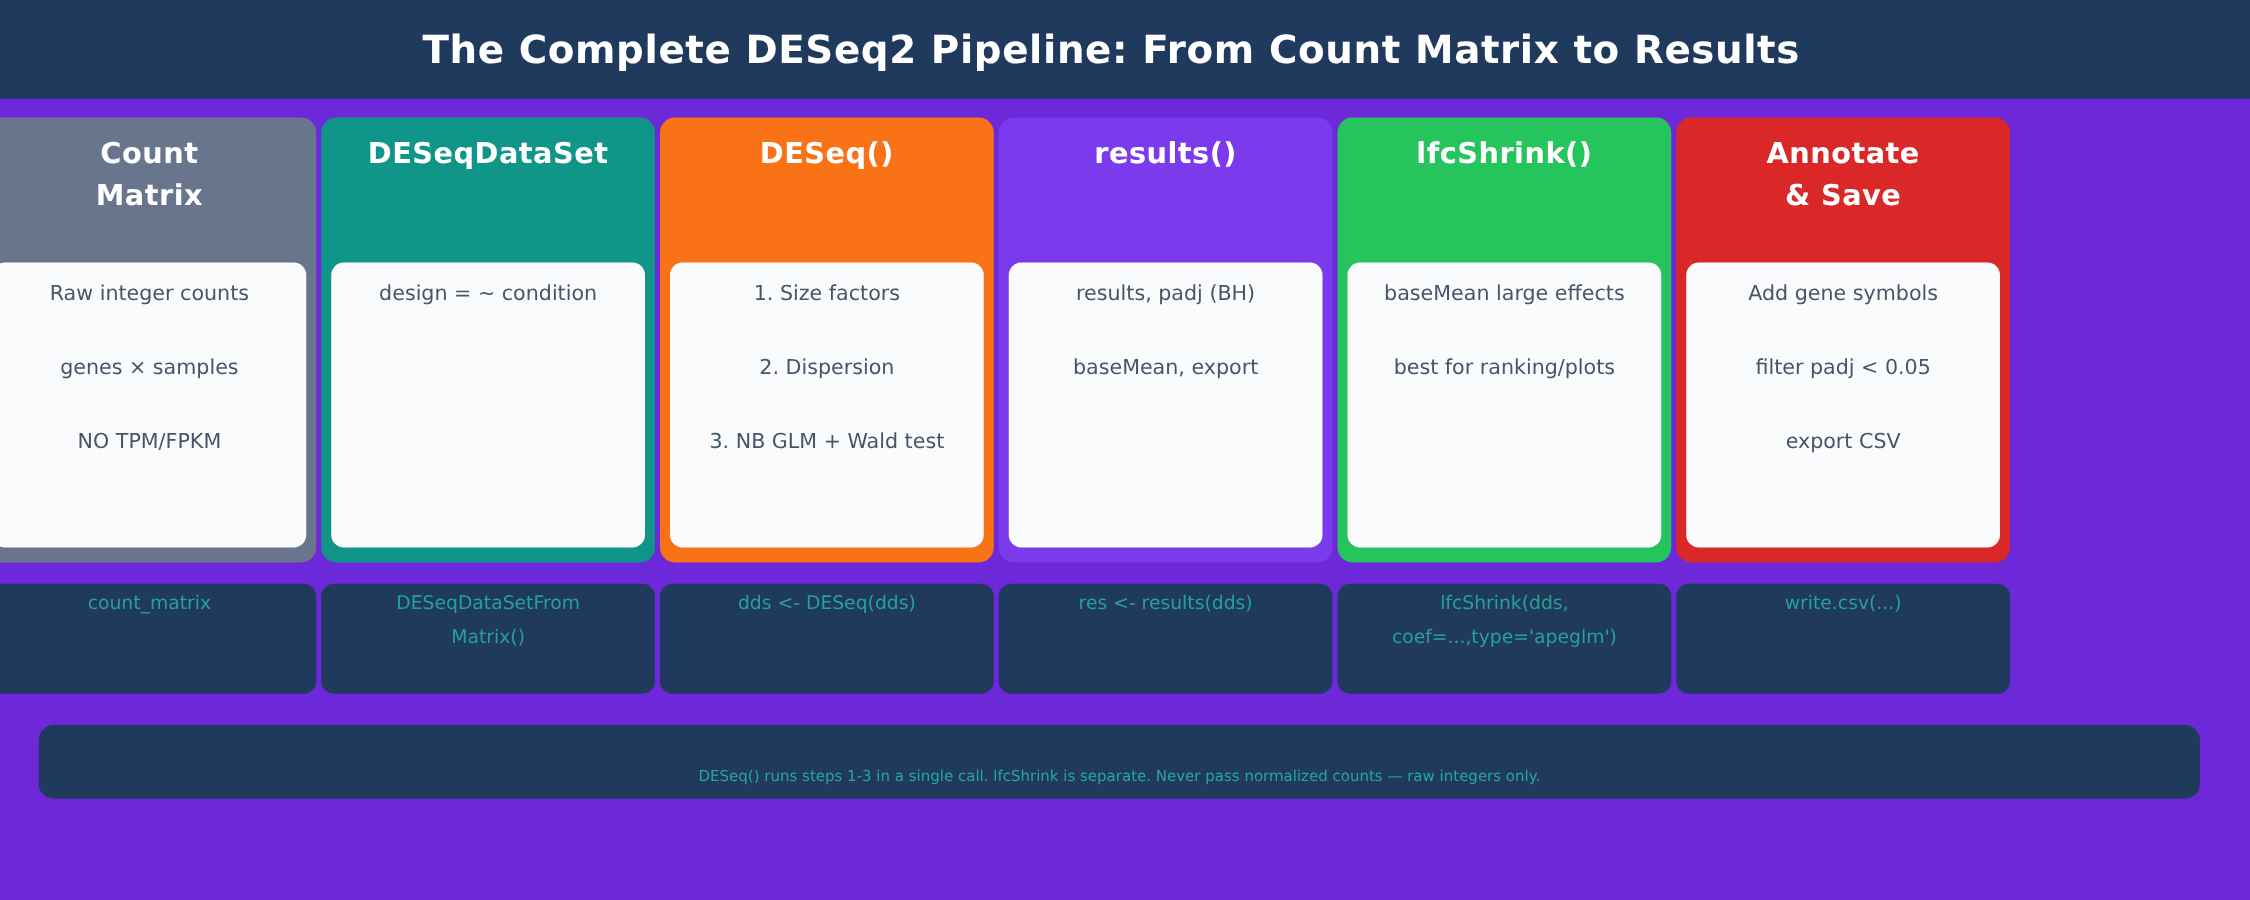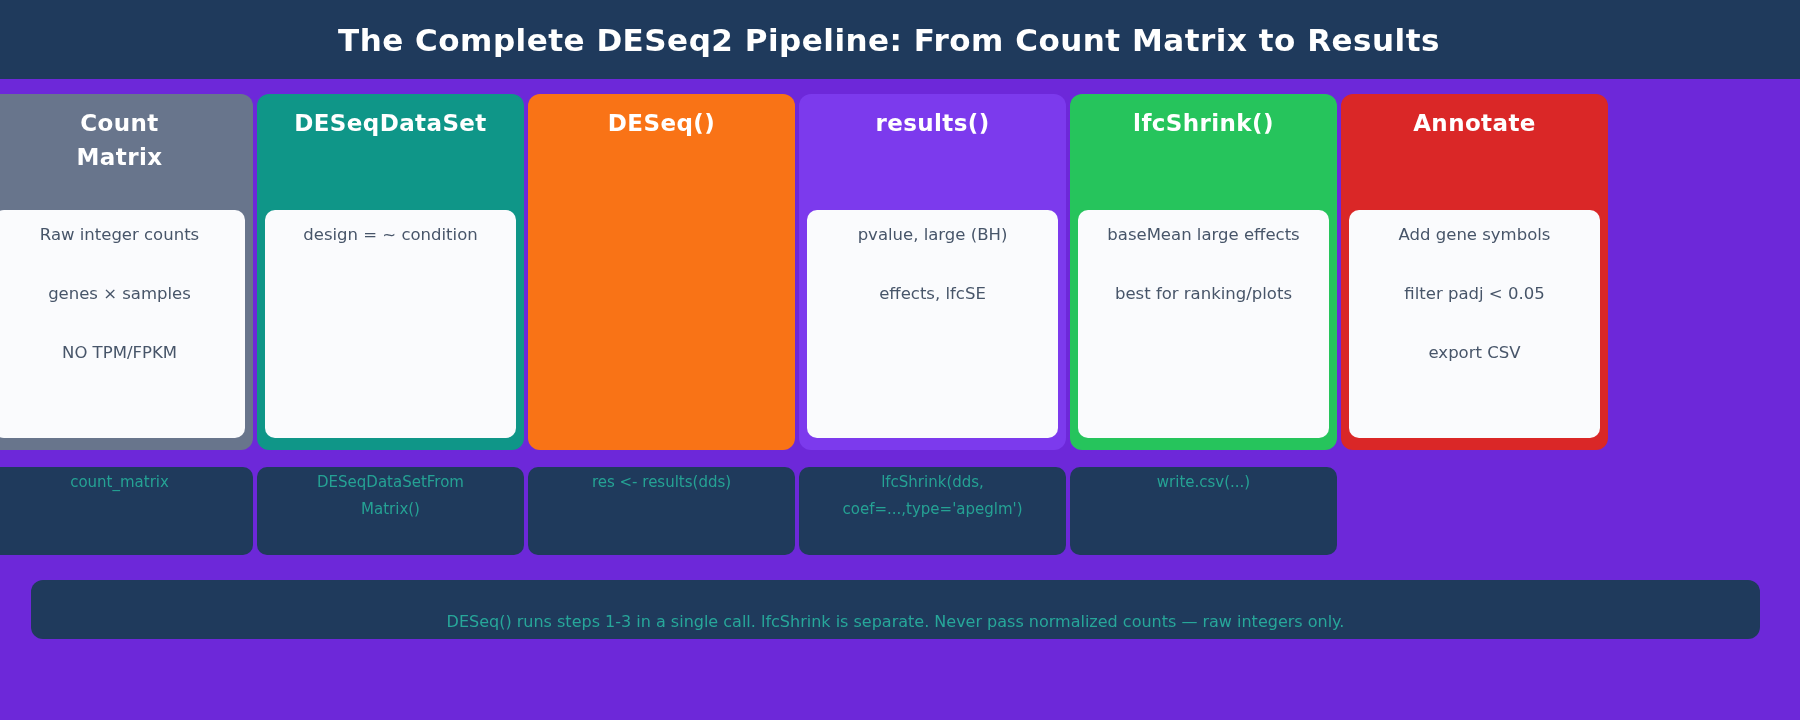--- a/index.html
+++ b/index.html
@@ -73,21 +73,21 @@
   }
   
   .banner{
     position:absolute;left:31px;top:580px;
     width:1729px;height:59px;
     background:#1f3a5c;
     border-radius:12px;
     display:flex;align-items:center;justify-content:center;
   }
   .banner span{
-    color:#27a79a;font-size:16px;margin-top:23px;
+    color:#27a79a;font-size:12px;margin-top:23px;
   }
 </style>
 </head>
 <body>
 
 <div class="page">
 
   <header class="topbar">
     <h1>The Complete DESeq2 Pipeline: From Count Matrix to Results</h1>
   </header>
@@ -109,58 +109,67 @@
           <div class="hline">DESeqDataSet</div>
         </div>
         <div class="card-body">
           <div class="bline">design = ~ condition</div>
         </div>
       </div>
       <div class="card" style="--c: #f97316;">
         <div class="card-header">
           <div class="hline">DESeq()</div>
         </div>
+        <div class="card-body">
+          <div class="bline">1. Size factors</div>
+          <div class="bline">2. Dispersion</div>
+          <div class="bline">3. NB GLM + Wald test</div>
+        </div>
       </div>
       <div class="card" style="--c: #7c3aed;">
         <div class="card-header">
           <div class="hline">results()</div>
         </div>
         <div class="card-body">
-          <div class="bline">pvalue, large (BH)</div>
-          <div class="bline">effects, lfcSE</div>
+          <div class="bline">results, padj (BH)</div>
+          <div class="bline">baseMean, export</div>
         </div>
       </div>
       <div class="card" style="--c: #26c45c;">
         <div class="card-header">
           <div class="hline">lfcShrink()</div>
         </div>
         <div class="card-body">
           <div class="bline">baseMean large effects</div>
           <div class="bline">best for ranking/plots</div>
         </div>
       </div>
       <div class="card" style="--c: #da2727;">
         <div class="card-header">
           <div class="hline">Annotate</div>
+          <div class="hline">&amp; Save</div>
         </div>
         <div class="card-body">
           <div class="bline">Add gene symbols</div>
           <div class="bline">filter padj &lt; 0.05</div>
           <div class="bline">export CSV</div>
         </div>
       </div>
     </div>
 
   <div class="strips-row" id="strips-row">
       <div class="code-strip">
         <div class="cline">count_matrix</div>
       </div>
       <div class="code-strip">
         <div class="cline">DESeqDataSetFrom</div>
         <div class="cline">Matrix()</div>
+      </div>
+      <div class="code-strip">
+        <div class="cline">dds &lt;- DESeq(dds)</div>
       </div>
       <div class="code-strip">
         <div class="cline">res &lt;- results(dds)</div>
       </div>
       <div class="code-strip">
         <div class="cline">lfcShrink(dds,</div>
         <div class="cline">coef=...,type='apeglm')</div>
       </div>
       <div class="code-strip">
         <div class="cline">write.csv(...)</div>

